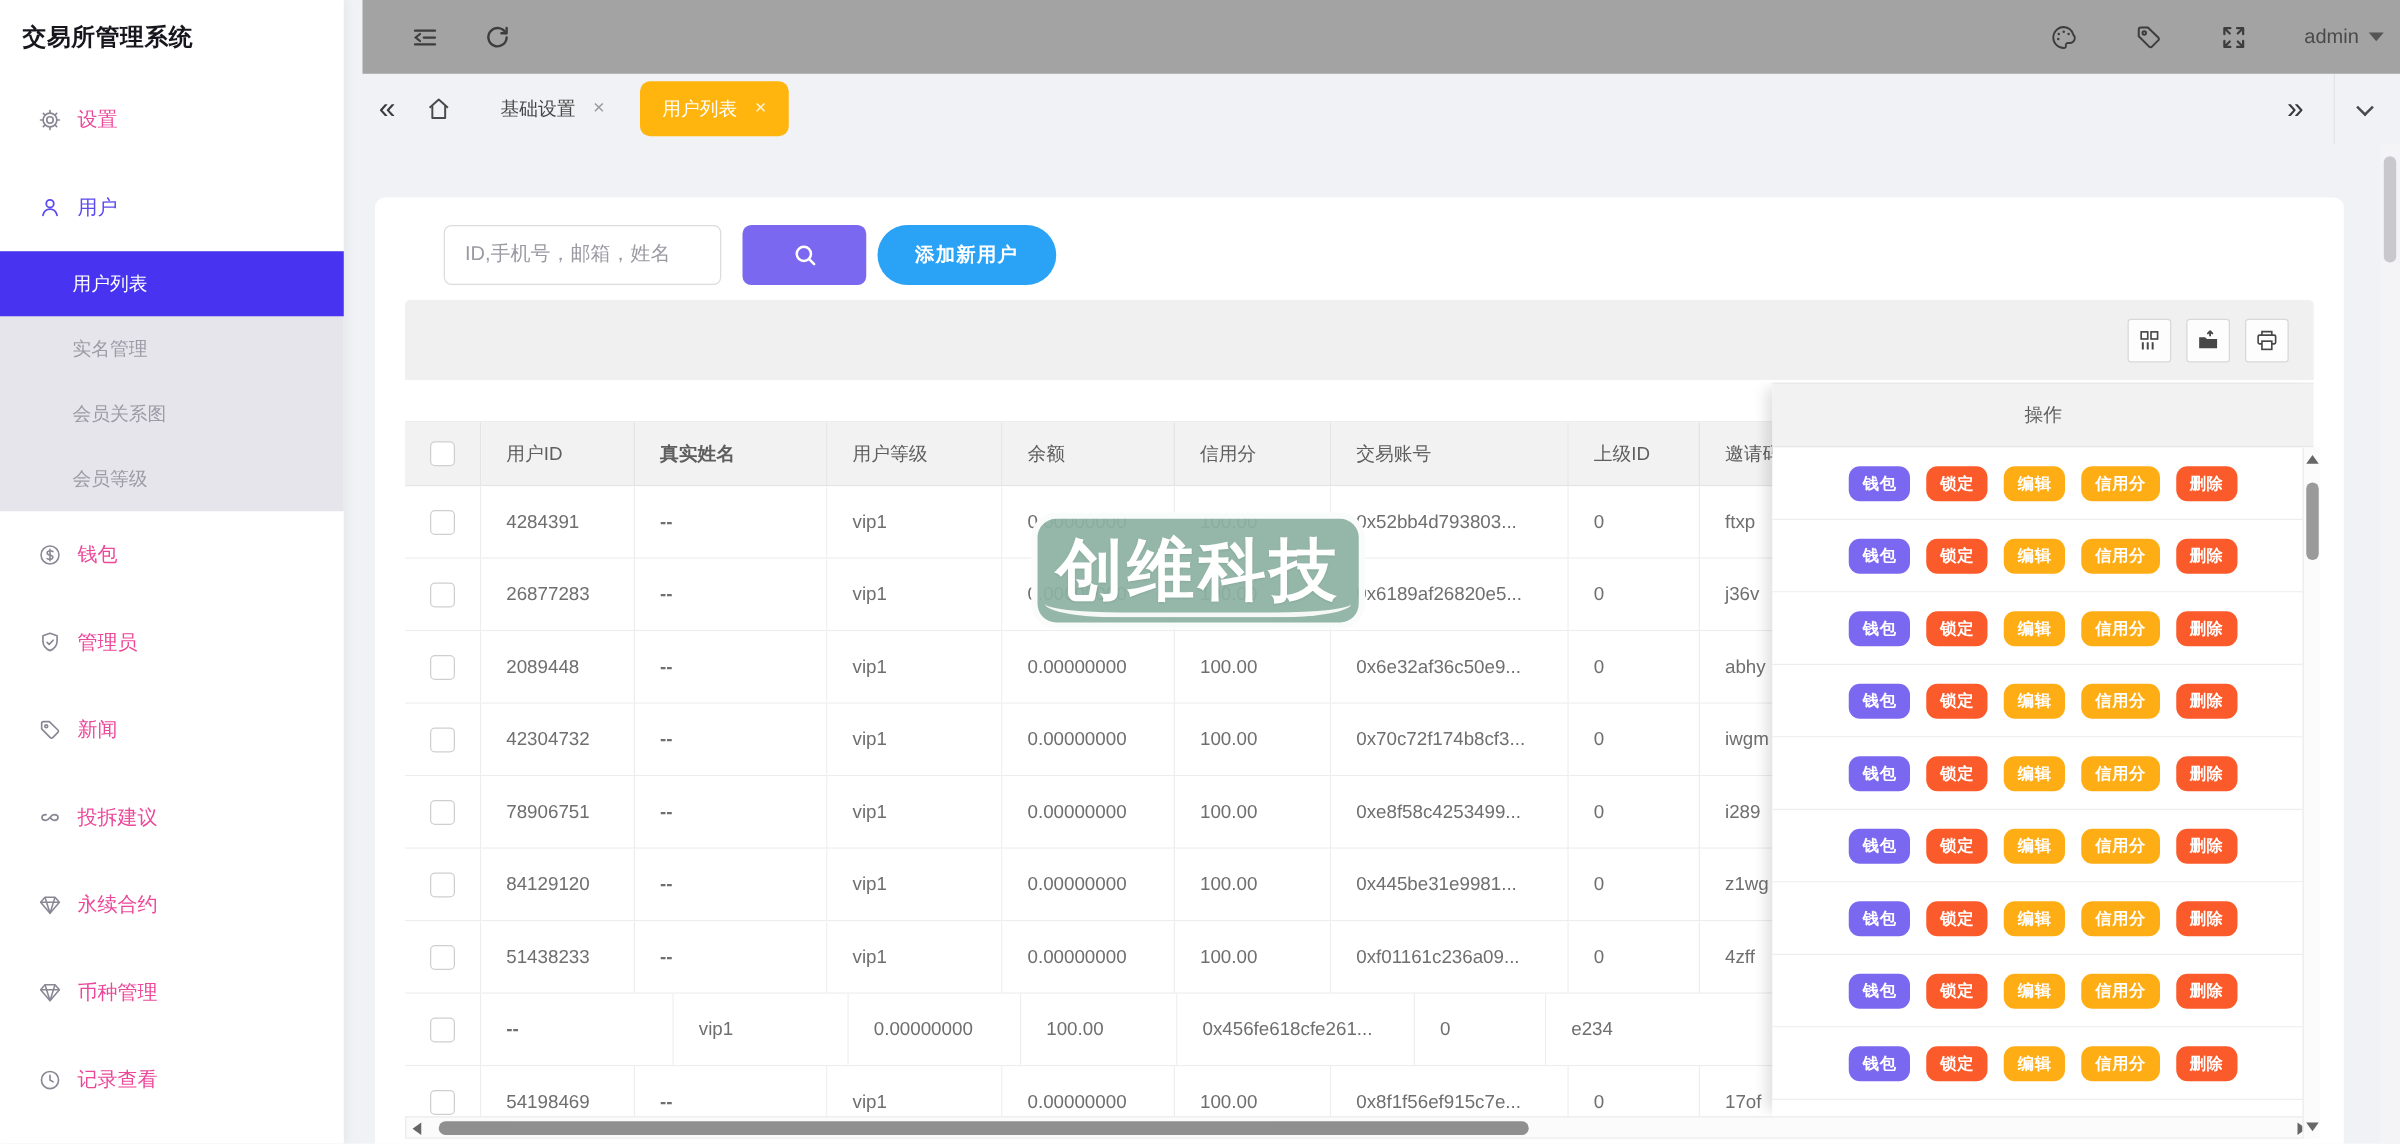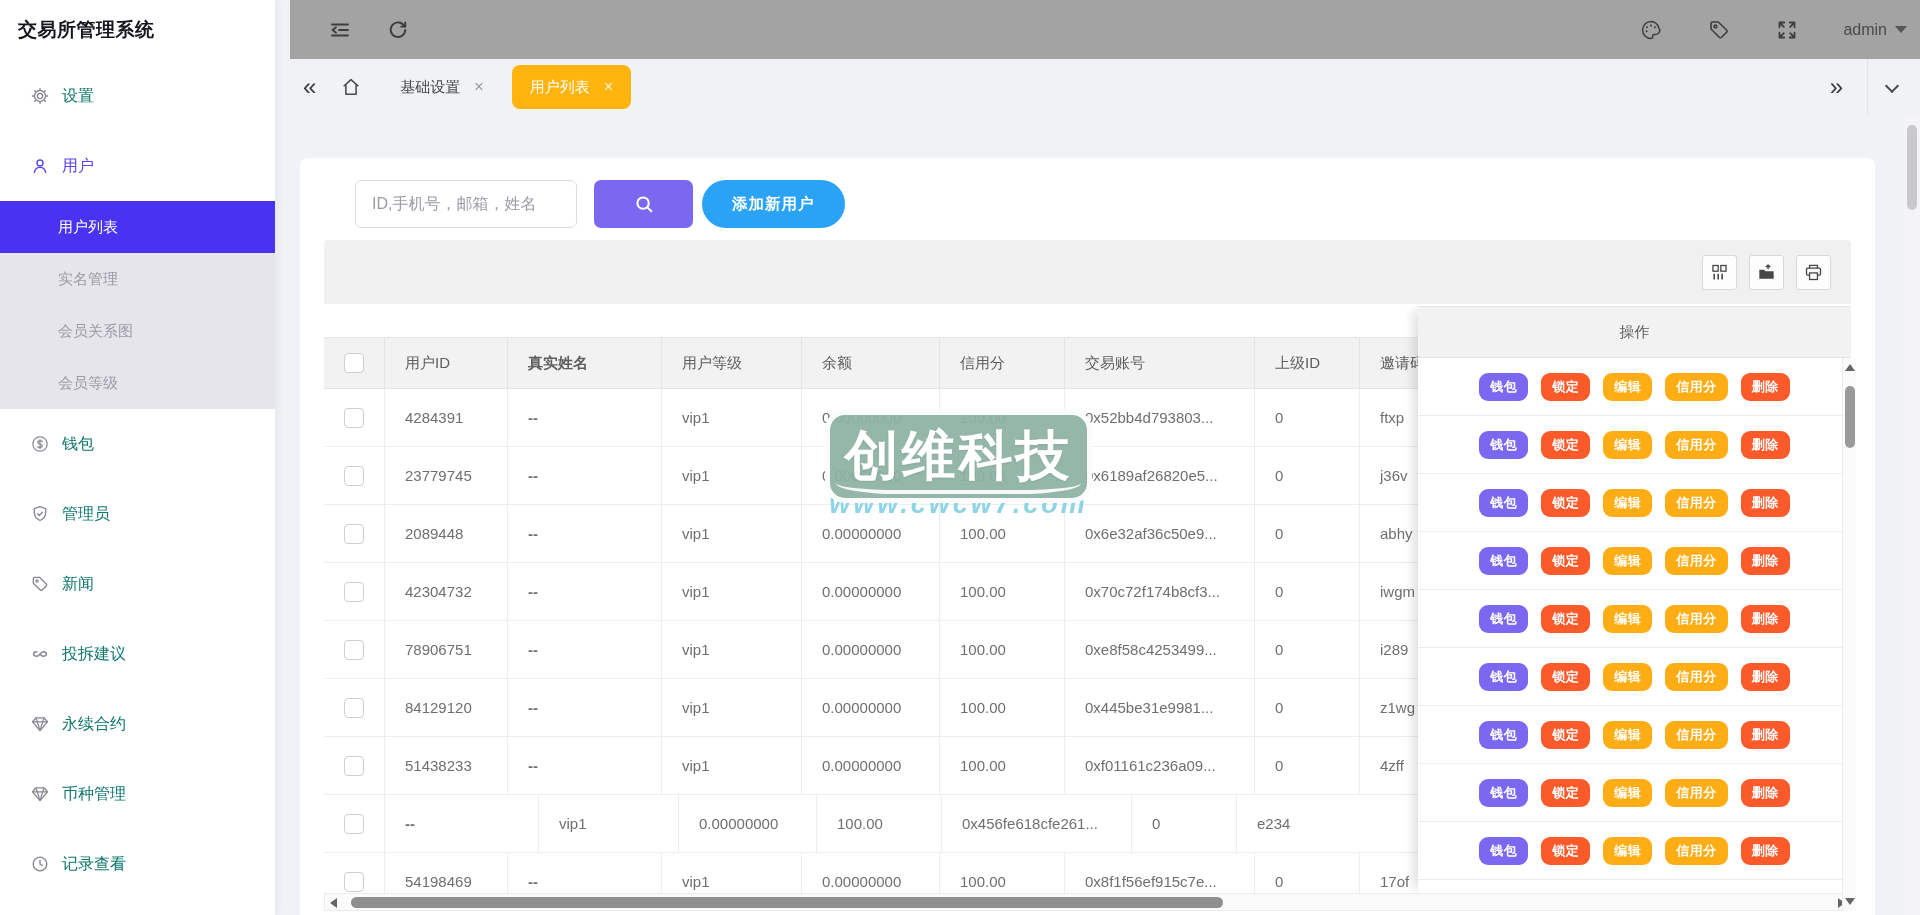--- a/index.html
+++ b/index.html
@@ -4,21 +4,21 @@
 <style>
   * { margin:0; padding:0; box-sizing:border-box; }
   html,body { width:1920px; height:915px; overflow:hidden; }
   body { font-family:"Liberation Sans","DejaVu Sans",sans-serif; background:#f0f2f5; position:relative; color:#333; }
   svg { display:block; }
 
   
   .sidebar { position:absolute; left:0; top:0; width:275px; height:915px; background:#fff; z-index:40; box-shadow:2px 0 8px rgba(29,35,41,.06); }
   .brand { height:59px; display:flex; align-items:center; padding-left:18px; font-size:19px; font-weight:700; color:#17161c; letter-spacing:.5px; }
   .menu { position:absolute; top:61px; left:0; right:0; }
-  .menu-item { height:70px; display:flex; align-items:center; padding-left:30px; cursor:pointer; color:#0f766e; }
+  .menu-item { height:70px; display:flex; align-items:center; padding-left:30px; cursor:pointer; color:#ec4899; }
   .menu-item .mi-icon { width:20px; height:20px; color:#8a8794; }
   .menu-item .mi-label { margin-left:12px; font-size:16px; }
   .menu-item.active { color:var(--c-menu-purple); }
   .menu-item.active .mi-icon { color:var(--c-menu-purple); }
   .submenu { background:#e6e5eb; }
   .submenu-item { height:52px; display:flex; align-items:center; padding-left:58px; font-size:15px; color:#9c9aa5; cursor:pointer; }
   .submenu-item.active { background:var(--c-primary); color:#fff; }
 
   
   .topbar { position:absolute; left:290px; top:0; width:1645px; height:59px; background:#a3a3a3; z-index:30; display:flex; align-items:center; }
@@ -330,21 +330,21 @@
             <div class="cell c4">0.00000000</div>
             <div class="cell c5">100.00</div>
             <div class="cell c6">0x52bb4d793803...</div>
             <div class="cell c7">0</div>
             <div class="cell c8">ftxp</div>
           </div>
           <div class="trow">
             <div class="cell c0">
               <span class="checkbox"></span>
             </div>
-            <div class="cell c1">23779745</div>
+            <div class="cell c1">26877283</div>
             <div class="cell c2">--</div>
             <div class="cell c3">vip1</div>
             <div class="cell c4">0.00000000</div>
             <div class="cell c5">100.00</div>
             <div class="cell c6">0x6189af26820e5...</div>
             <div class="cell c7">0</div>
             <div class="cell c8">j36v</div>
           </div>
           <div class="trow">
             <div class="cell c0">
@@ -518,21 +518,20 @@
             <div class="action-row"></div>
           </div>
       </div>
     </div>
 
     <div class="watermark">
       <div class="wm-badge">
         <span class="wm-badge-text">创维科技</span>
         <span class="wm-swoosh"></span>
       </div>
-      <div class="wm-url">www.cwcw7.com</div>
     </div>
 
     <div class="hscroll">
       <span class="arr arr-left"></span>
       <span class="hthumb"></span>
       <span class="arr arr-right"></span>
     </div>
     <div class="vscroll">
       <span class="arr arr-up"></span>
       <span class="vthumb"></span>

